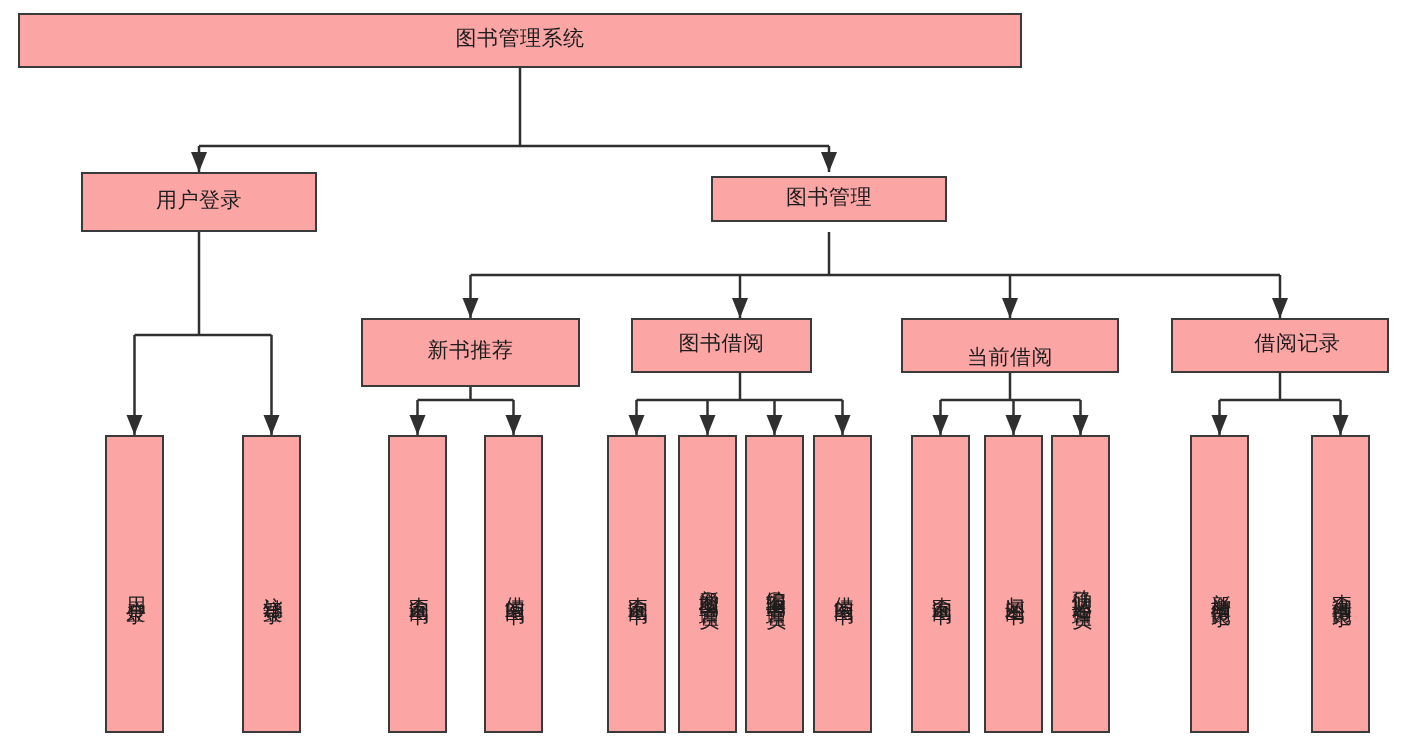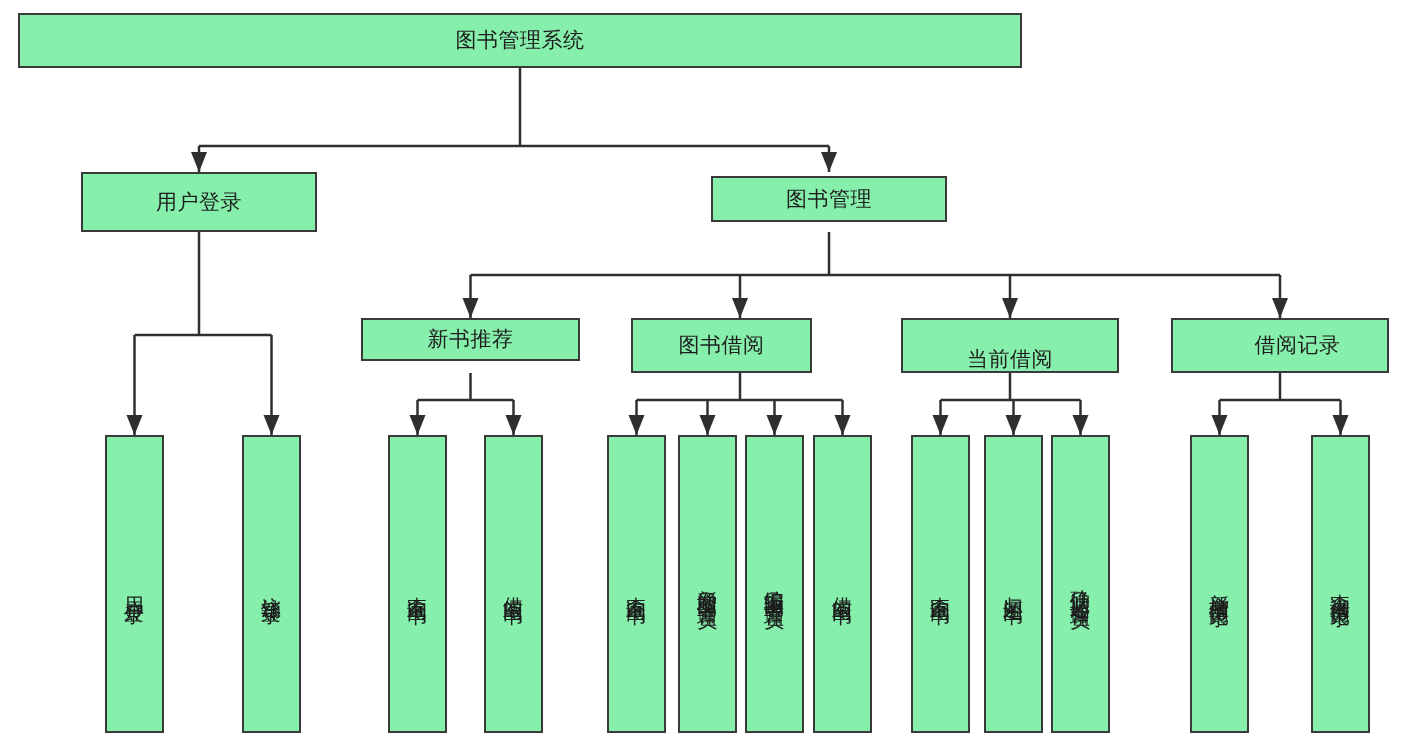--- a/index.html
+++ b/index.html
@@ -18,26 +18,27 @@
   #diagram-canvas {
     position: absolute;
     left: 0;
     top: 0;
     width: 1405px;
     height: 747px;
   }
   .node-box {
     position: absolute;
     box-sizing: border-box;
-    background: #86efac;
+    background: #fca5a5;
     border: 2px solid #3a3a3a;
     display: flex;
     align-items: center;
     justify-content: center;
     overflow: hidden;
+    font-family: Liberation Mono, monospace;
   }
   .node-label-h {
     font-size: 21px;
     color: #1d1d1d;
     line-height: 1.15;
     letter-spacing: 0.5px;
     white-space: nowrap;
     text-align: center;
   }
   .node-box.leaf {
@@ -133,21 +134,21 @@
   <div id="nodes-root">
       <div class="node-box" style="left: 18px; top: 13px; width: 1004px; height: 55px;">
         <div class="node-label-h">图书管理系统</div>
       </div>
       <div class="node-box" style="left: 81px; top: 172px; width: 236px; height: 60px;">
         <div class="node-label-h">用户登录</div>
       </div>
       <div class="node-box" style="left: 711px; top: 176px; width: 236px; height: 46px;">
         <div class="node-label-h">图书管理</div>
       </div>
-      <div class="node-box" style="left: 361px; top: 318px; width: 219px; height: 43px;">
+      <div class="node-box" style="left: 361px; top: 318px; width: 219px; height: 69px;">
         <div class="node-label-h">新书推荐</div>
       </div>
       <div class="node-box" style="left: 631px; top: 318px; width: 181px; height: 55px;">
         <div class="node-label-h">图书借阅</div>
       </div>
       <div class="node-box" style="left: 901px; top: 318px; width: 218px; height: 55px; align-items: flex-end;">
         <div class="node-label-h">当前借阅</div>
       </div>
       <div class="node-box" style="left: 1171px; top: 318px; width: 218px; height: 55px; padding-left: 35px;">
         <div class="node-label-h">借阅记录</div>

